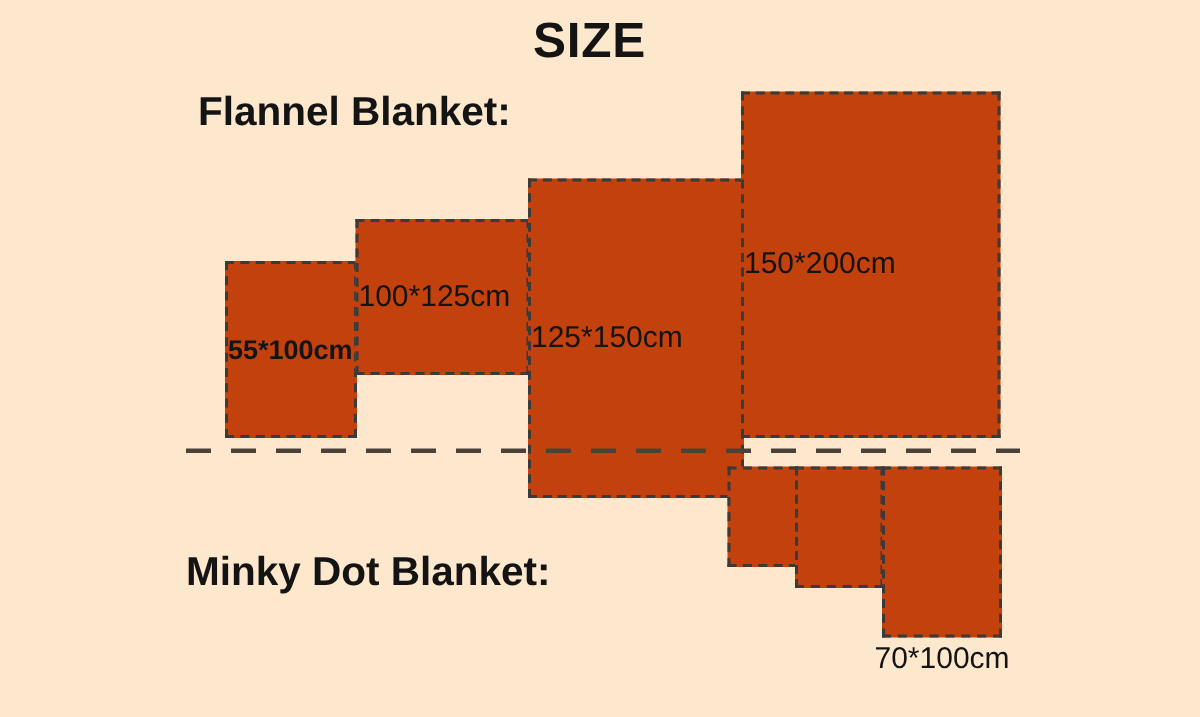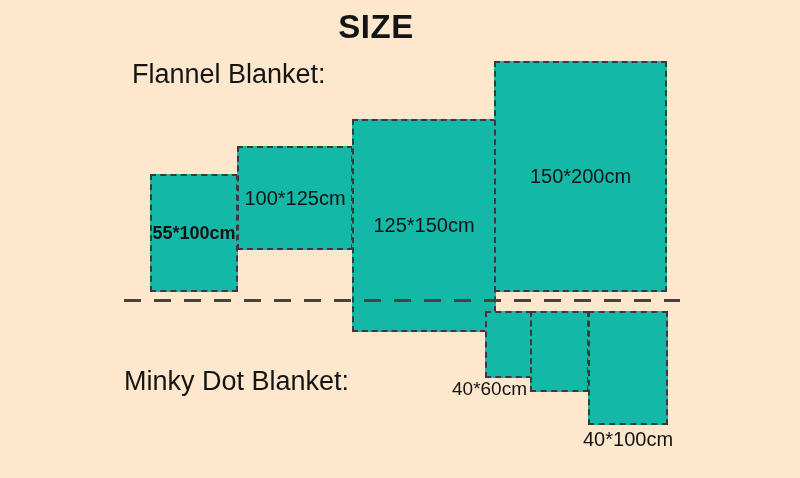--- a/index.html
+++ b/index.html
@@ -7,34 +7,34 @@
     position:relative;
     width:800px; height:478px;
     background:#fde8cd;
     overflow:hidden;
     font-family:"Liberation Sans", sans-serif;
     color:#141414;
   }
   .title {
     position:absolute; left:0; top:8px; width:752px;
     text-align:center;
-    font-size:33px; font-weight:bold; letter-spacing:0.5px;
+    font-size:33px; font-weight:bold; letter-spacing:0.5px;padding-left:17px;
   }
   .section-label {
     position:absolute;
-    font-size:27px; font-weight:normal;
+    font-size:27px; font-weight:bold;
     white-space:nowrap;
   }
   .flannel-label { left:132px; top:59px; }
   .minky-label  { left:124px; top:366px; }
   .rect {
     position:absolute; box-sizing:border-box;
-    background:#14b8a6;
+    background:#c2410c;
     border:2px dashed #3a3a3a;
-    display:flex; align-items:center; justify-content:center;
+    display:flex; align-items:center; justify-content:flex-start;
     white-space:nowrap;
   }
   .r1 { left:150px; top:174px; width:88px;  height:118px; font-size:18px; font-weight:bold; }
   .r2 { left:237px; top:146px; width:116px; height:104px; font-size:20px; }
   .r3 { left:352px; top:119px; width:144px; height:213px; font-size:20px; }
   .r4 { left:494px; top:61px;  width:173px; height:231px; font-size:20px; }
   .m1 { left:485px; top:311px; width:47px;  height:67px; }
   .m2 { left:530px; top:311px; width:59px;  height:81px; }
   .m3 { left:588px; top:311px; width:80px;  height:114px; }
   .divider {
@@ -74,16 +74,15 @@
   </div>
 
   <div class="divider"></div>
 
   <div class="section-label minky-label">Minky Dot Blanket:</div>
 
   <div class="rect m1"></div>
   <div class="rect m2"></div>
   <div class="rect m3"></div>
 
-  <div class="out-label m1-text">40*60cm</div>
-  <div class="out-label m3-text">40*100cm</div>
+  <div class="out-label m3-text">70*100cm</div>
 
 </div>
 
 </body></html>

